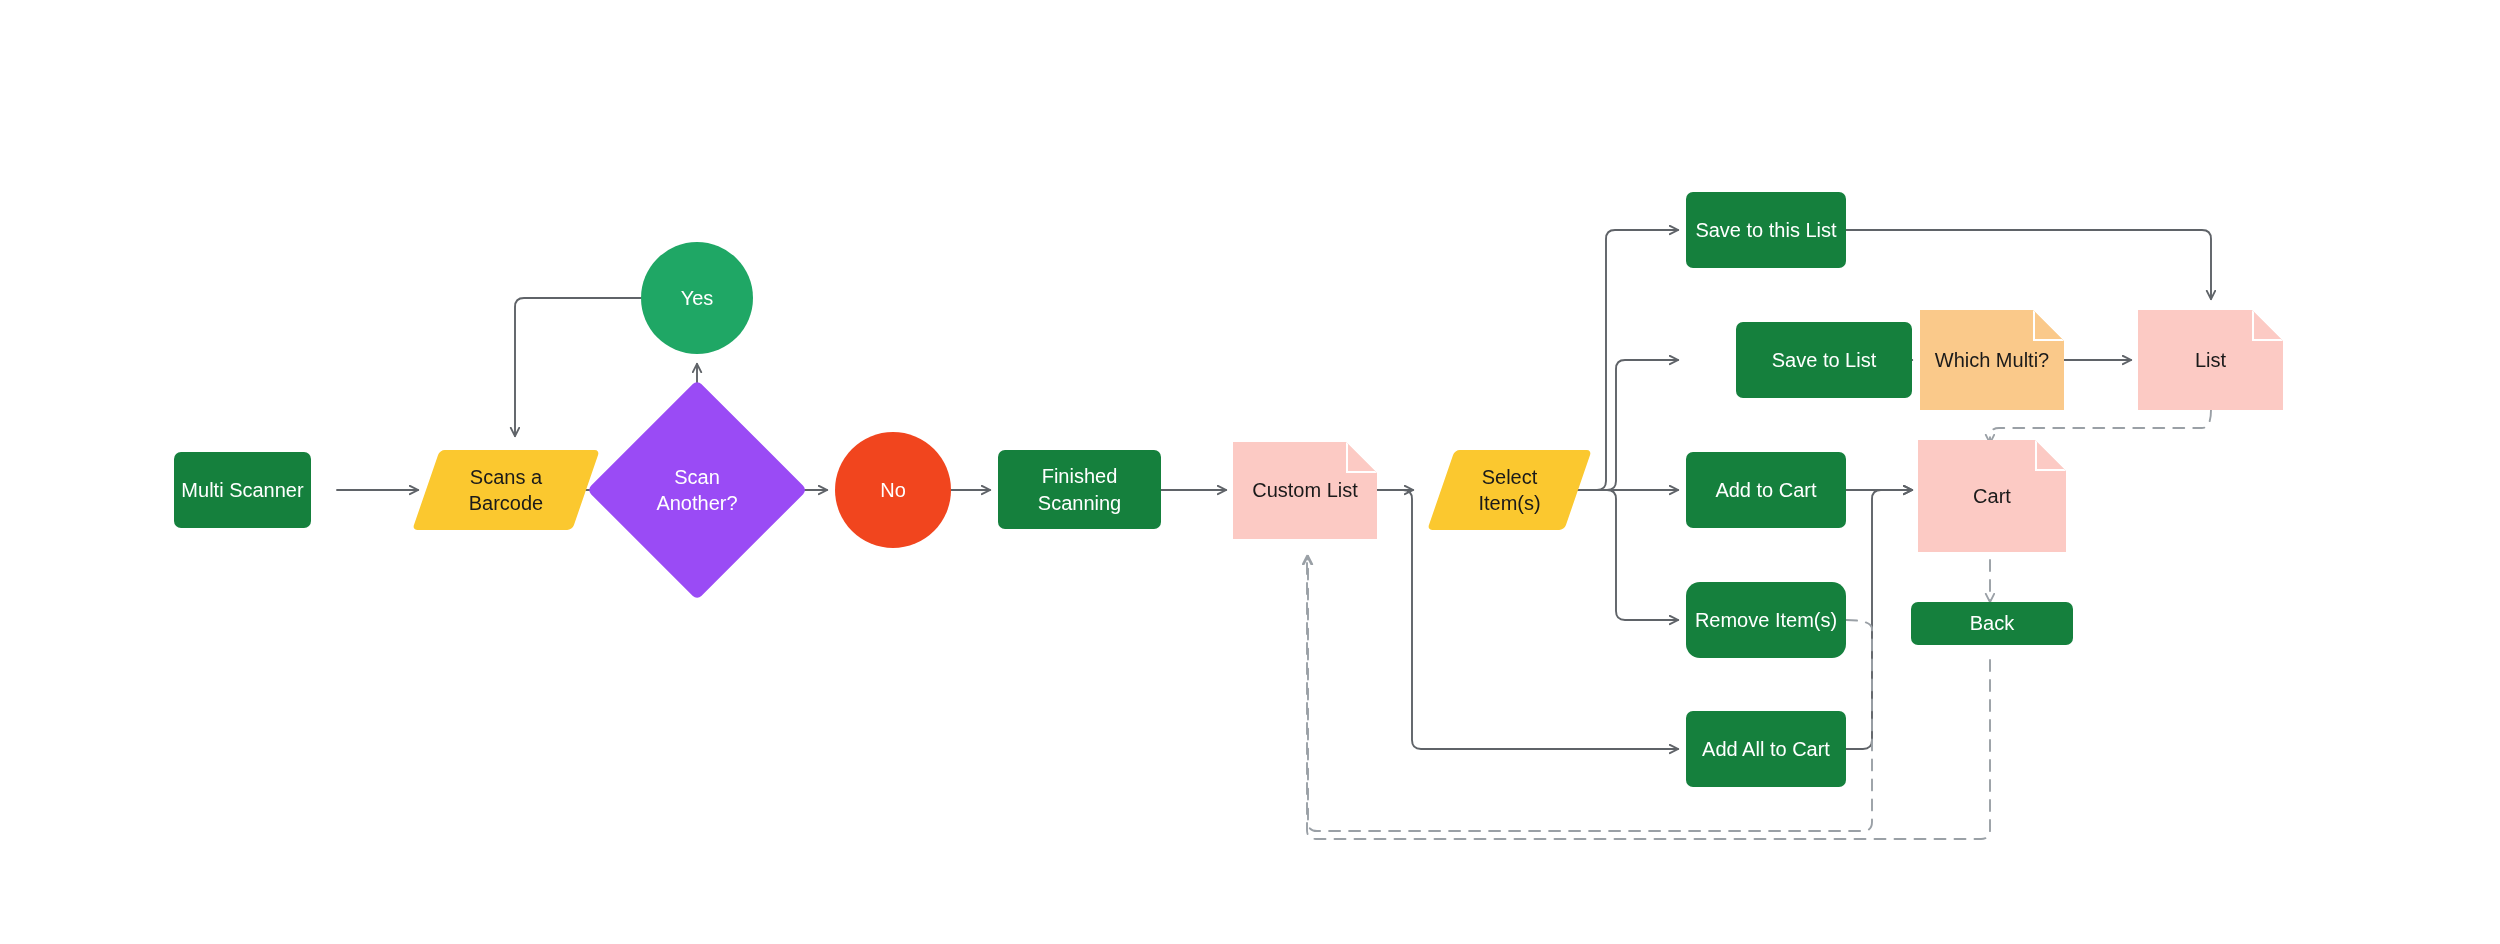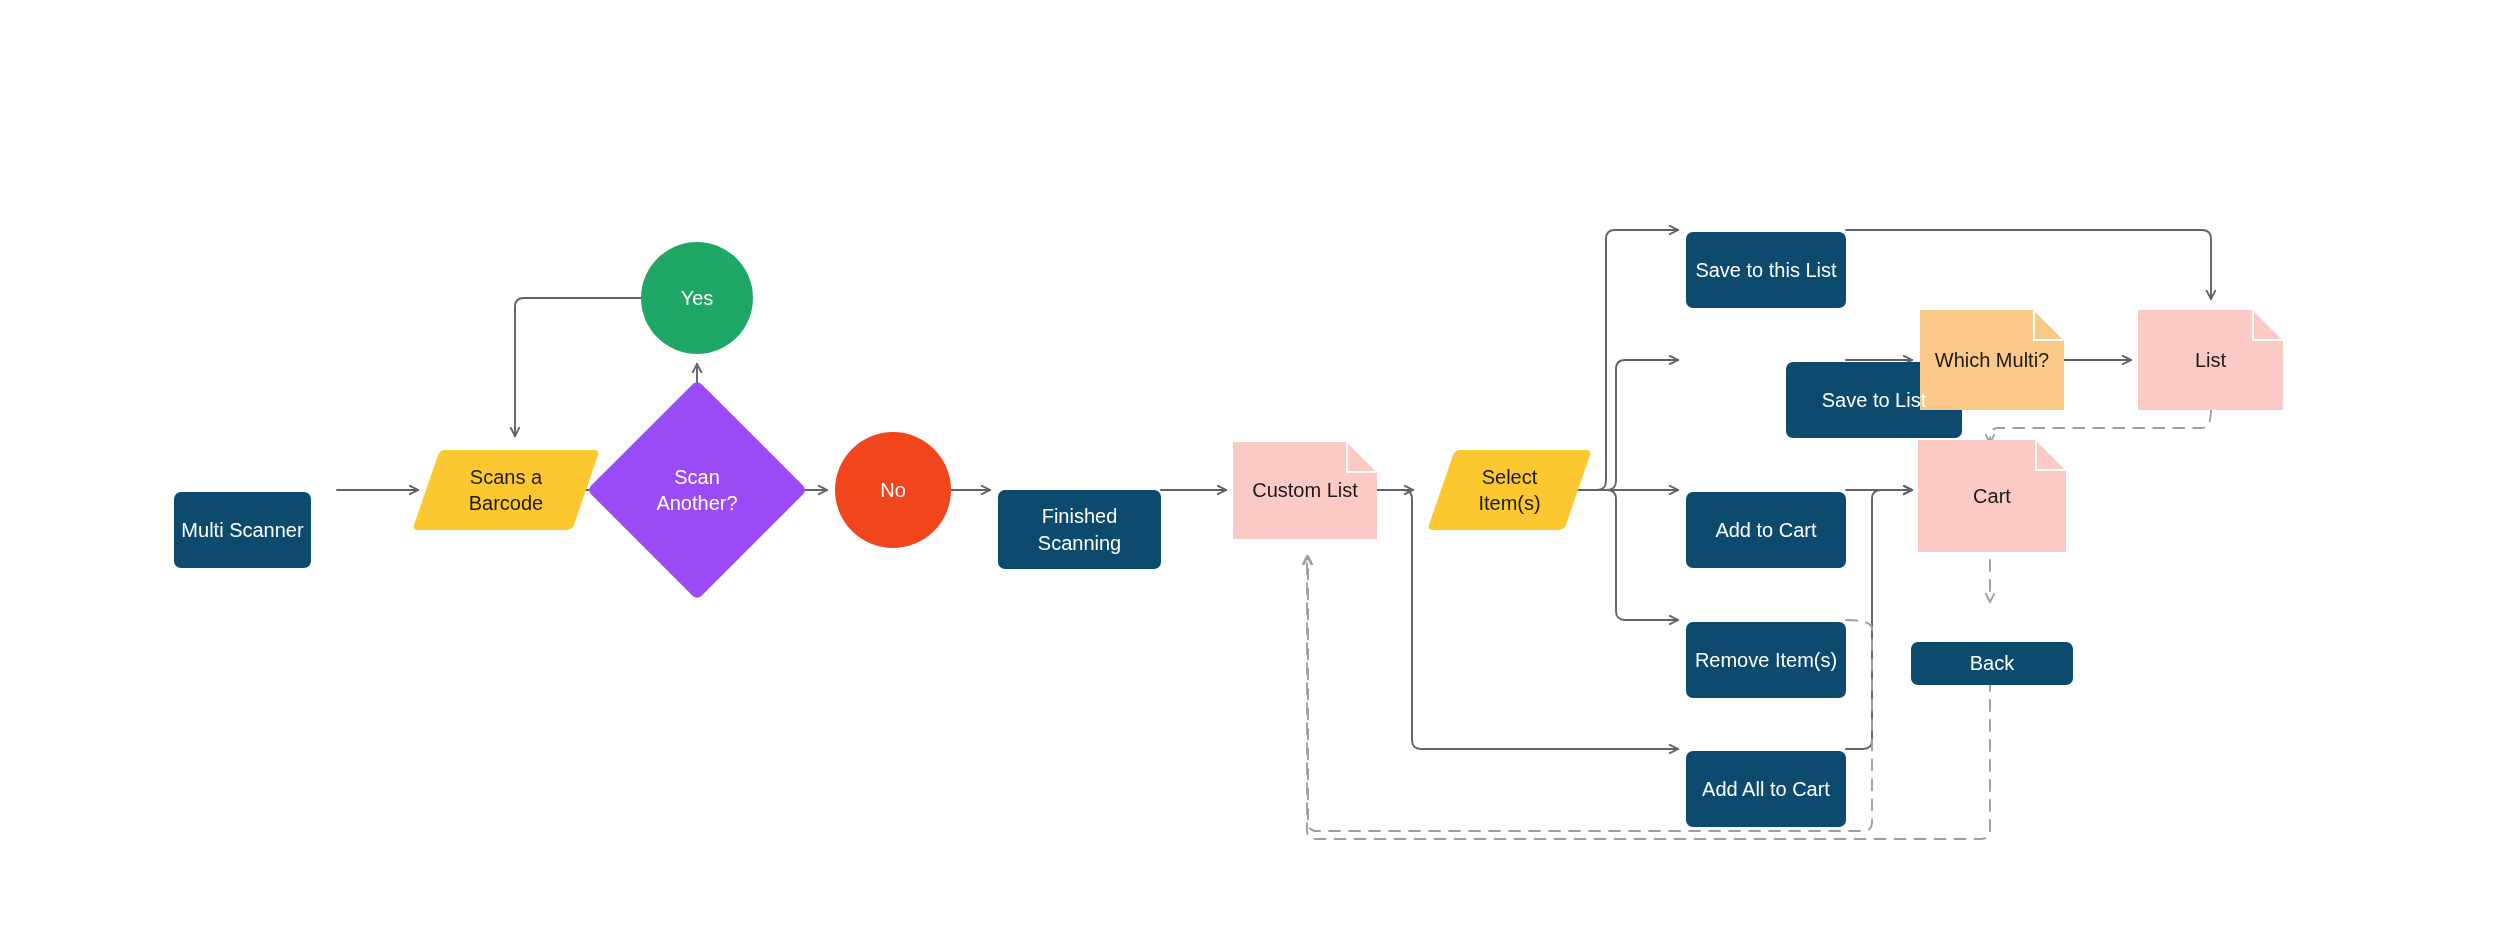--- a/index.html
+++ b/index.html
@@ -36,24 +36,23 @@
   }
   .node .lbl {
     position: relative;
     z-index: 3;
     white-space: pre-line;
     padding: 0 6px;
   }
   
   .rect {
     border-radius: 7px;
-    background: #0c4a6e;
+    background: #15803d;
     color: #ffffff;
     font-size: 20px;
-    margin-top: 40px;
   }
   
   .circle {
     border-radius: 50%;
     color: #ffffff;
     font-size: 20px;
   }
   .circle.green { background: #1fa765; }
   .circle.red   { background: #f1451e; }
   
@@ -226,29 +225,29 @@
 
   <div class="node para" style="left:1441px; top:450px; width:137px; height:80px;">
     <span class="lbl">Select
 Item(s)</span>
   </div>
 
   <div class="node rect" style="left:1686px; top:192px; width:160px; height:76px;">
     <span class="lbl">Save to this List</span>
   </div>
 
-  <div class="node rect" style="left:1786px; top:322px; width:176px; height:76px;">
+  <div class="node rect" style="left:1736px; top:322px; width:176px; height:76px;">
     <span class="lbl">Save to List</span>
   </div>
 
   <div class="node rect" style="left:1686px; top:452px; width:160px; height:76px;">
     <span class="lbl">Add to Cart</span>
   </div>
 
-  <div class="node rect" style="left:1686px; top:582px; width:160px; height:76px;">
+  <div class="node rect" style="left:1686px; top:582px; width:160px; height:76px;border-radius:14px;">
     <span class="lbl">Remove Item(s)</span>
   </div>
 
   <div class="node rect" style="left:1686px; top:711px; width:160px; height:76px;">
     <span class="lbl">Add All to Cart</span>
   </div>
 
   <div class="node doc orange" style="left:1920px; top:310px; width:144px; height:100px;">
     <span class="body">
       <span class="sheet"></span>

